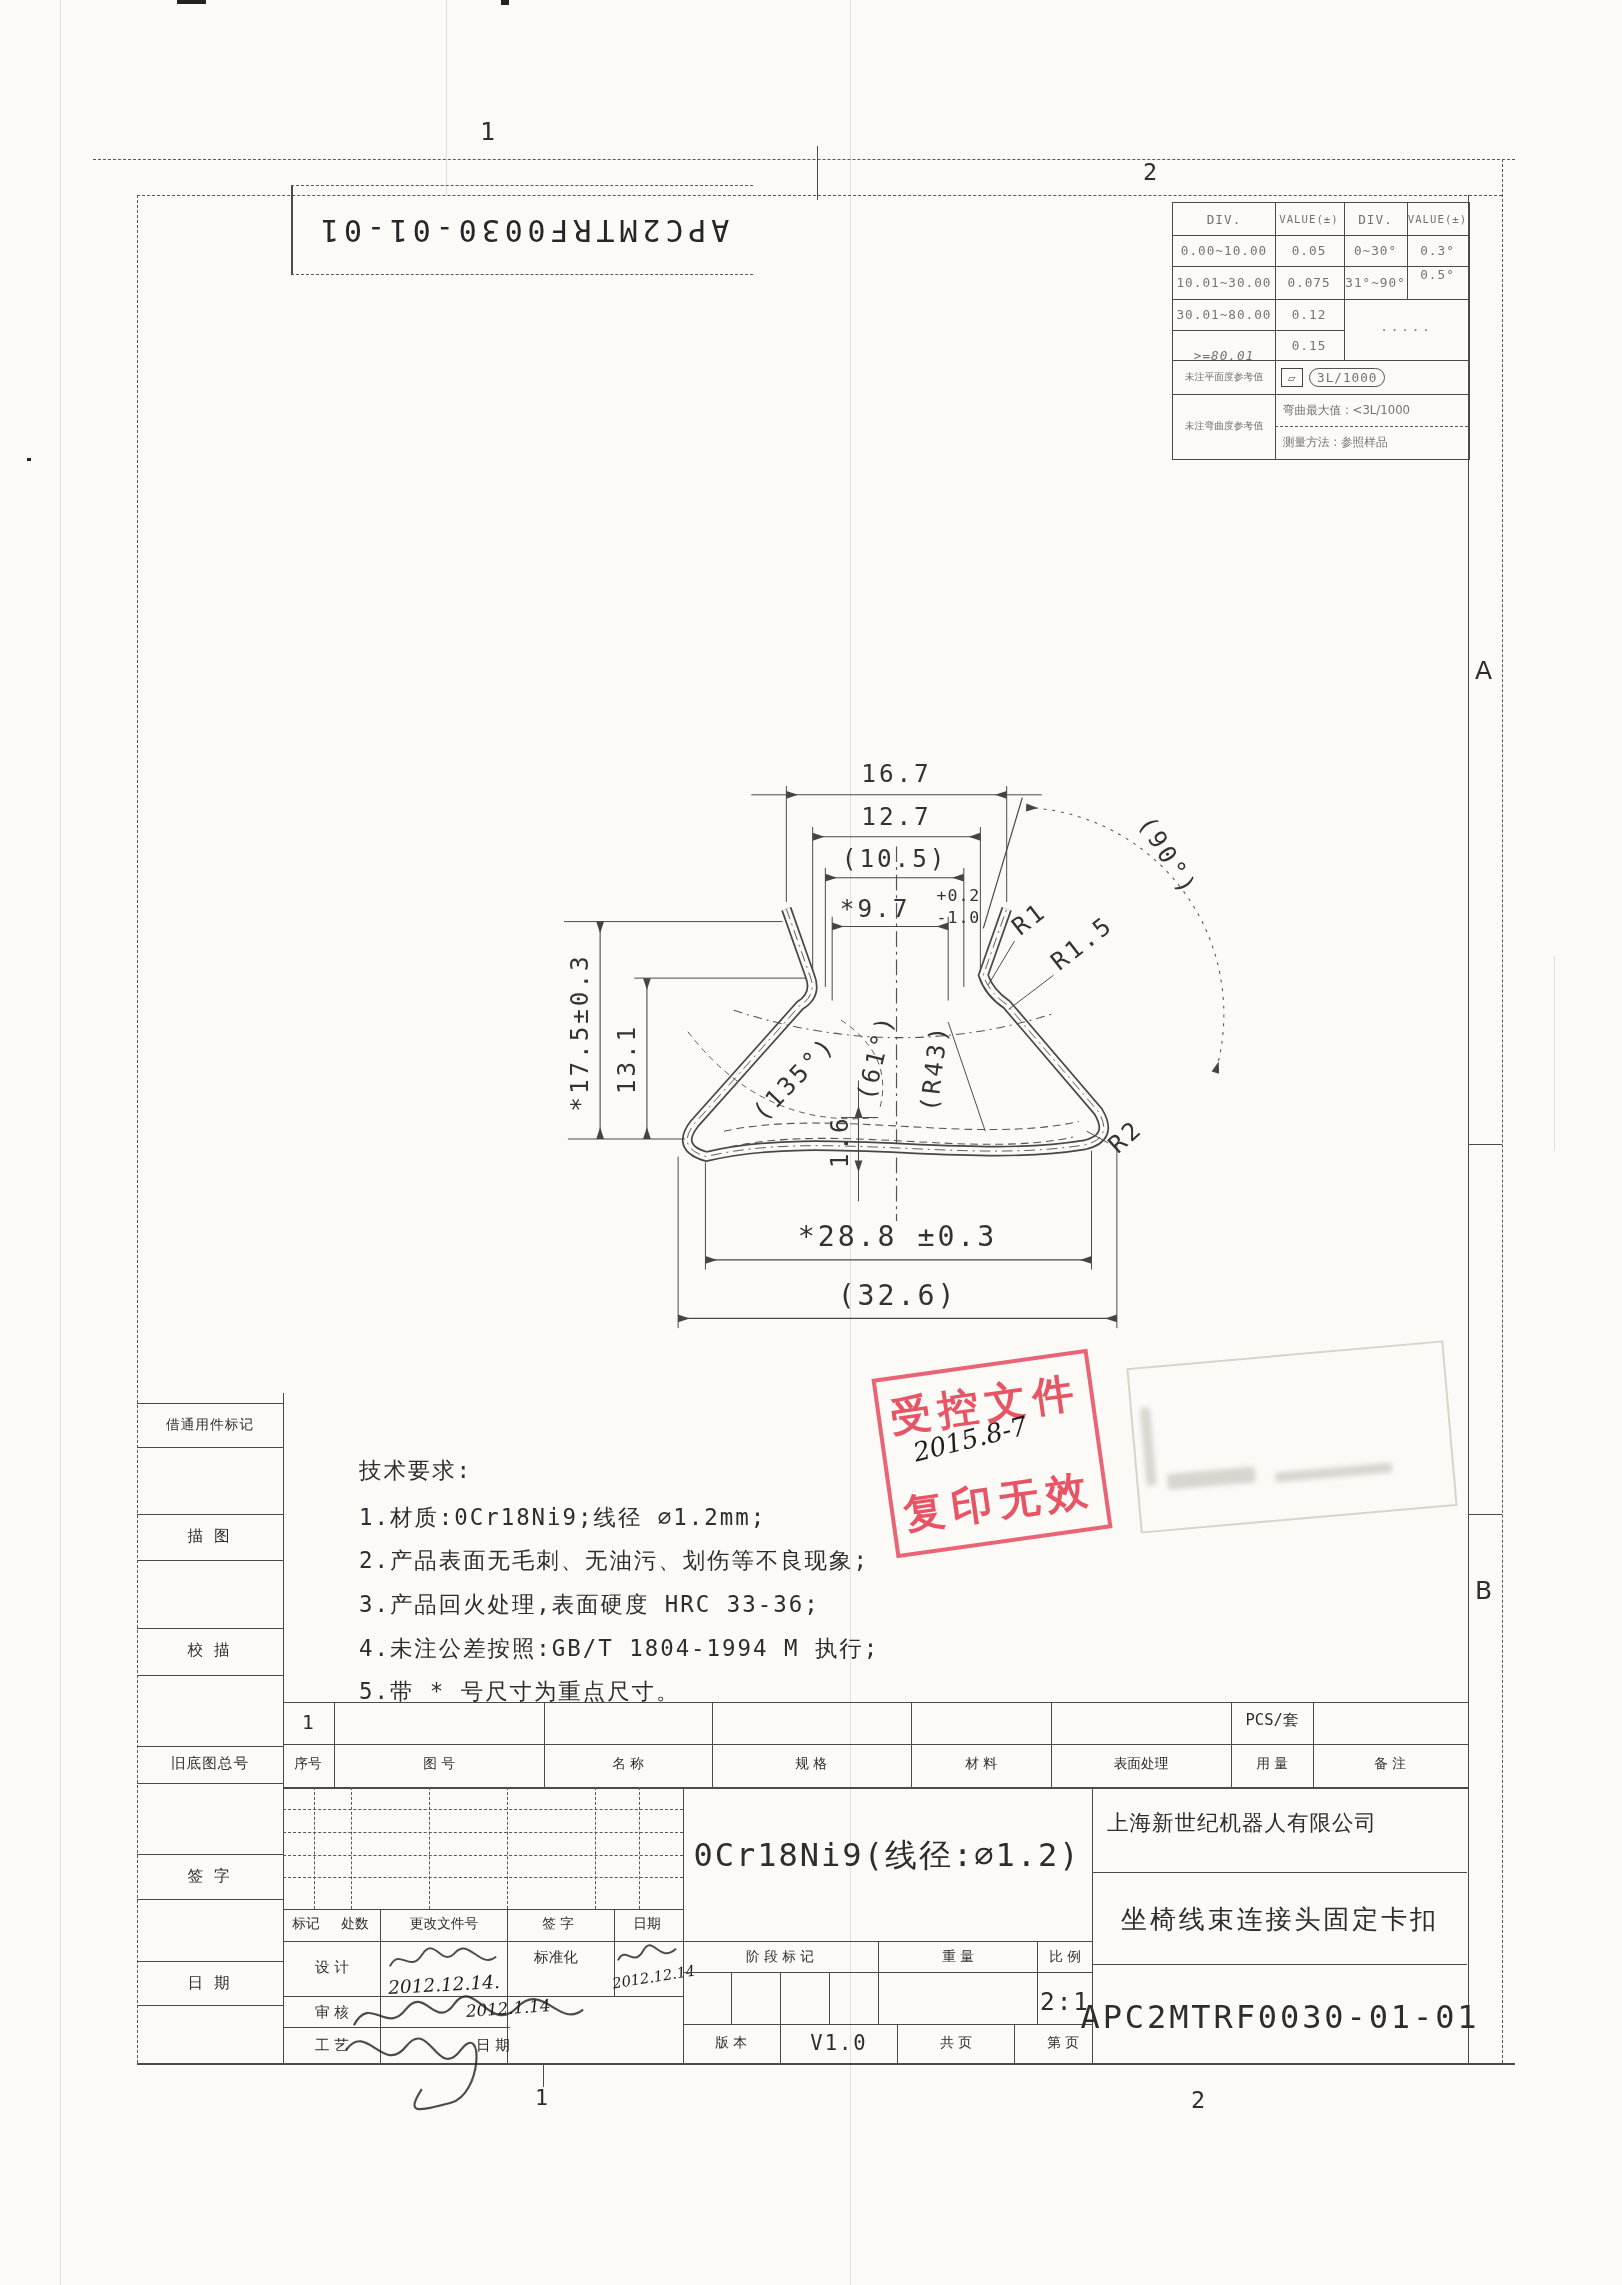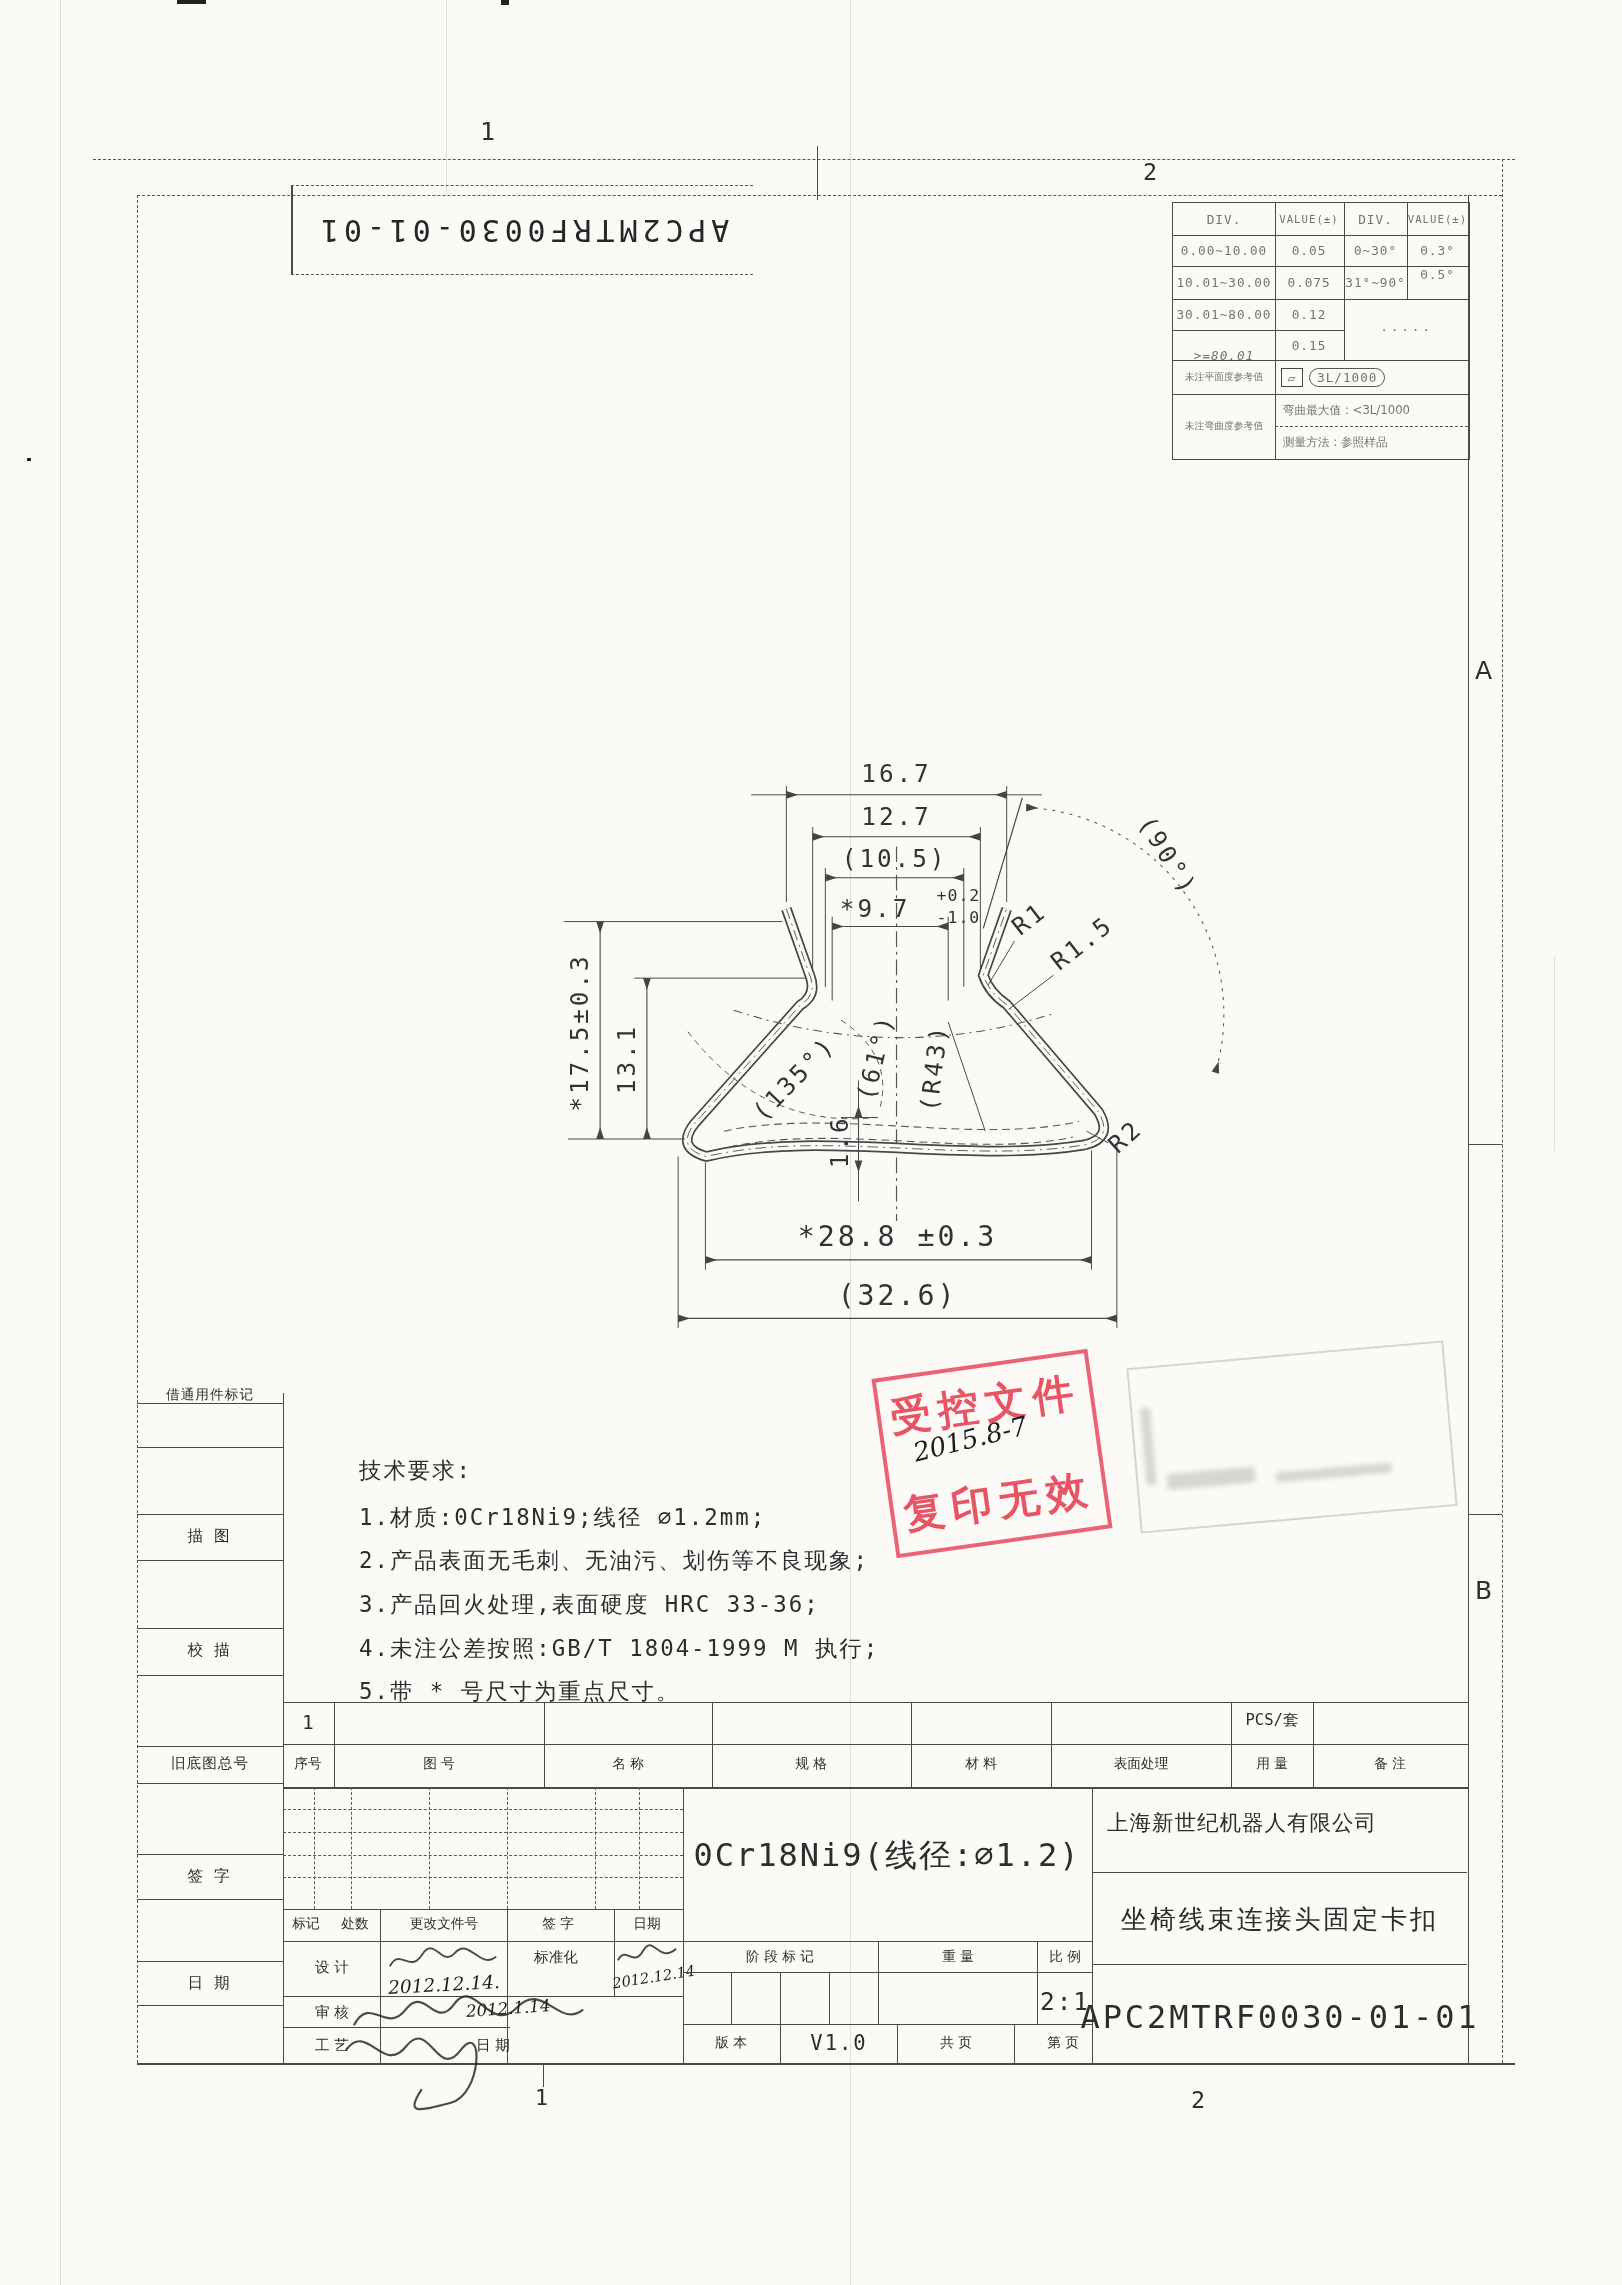--- a/index.html
+++ b/index.html
@@ -188,21 +188,21 @@
     <text class="dt" transform="rotate(-76 906 1086)" x="906" y="1086" text-anchor="middle">(61°)</text>
     <text class="dt" transform="rotate(-83 966 1096)" x="966" y="1096" text-anchor="middle">(R43)</text>
     <text class="dt" transform="rotate(-42 1146 1184)" x="1146" y="1184">R2</text>
   </svg>
 
   <div style="position:absolute;left:359px;top:1455px;">
     <div class="mono" style="font-size:22.4px;margin-bottom:15.6px;letter-spacing:2px;">技术要求:</div>
     <div class="mono" style="font-size:22.4px;margin-bottom:12.7px;letter-spacing:2px;">1.材质:0Cr18Ni9;线径 ∅1.2mm;</div>
     <div class="mono" style="font-size:22.4px;margin-bottom:12.7px;letter-spacing:2px;">2.产品表面无毛刺、无油污、划伤等不良现象;</div>
     <div class="mono" style="font-size:22.4px;margin-bottom:12.7px;letter-spacing:2px;">3.产品回火处理,表面硬度 HRC 33-36;</div>
-    <div class="mono" style="font-size:22.4px;margin-bottom:12.7px;letter-spacing:2px;">4.未注公差按照:GB/T 1804-1999 M 执行;</div>
+    <div class="mono" style="font-size:22.4px;margin-bottom:12.7px;letter-spacing:2px;">4.未注公差按照:GB/T 1804-1994 M 执行;</div>
     <div class="mono" style="font-size:22.4px;letter-spacing:2px;">5.带 * 号尺寸为重点尺寸。</div>
   </div>
 
   <div class="stamp">
     <div class="stamp-line">受控文件</div>
     <div class="stamp-line">复印无效</div>
   </div>
   <div class="t hand" style="left:912px;top:1426px;font-size:26px;transform:rotate(-14deg);">2015.8-7</div>
 
   <div class="faintstamp">
@@ -217,21 +217,21 @@
   <div class="hl" style="left:137px;top:1514px;width:146px;"></div>
   <div class="hl" style="left:137px;top:1560px;width:146px;"></div>
   <div class="hl" style="left:137px;top:1628px;width:146px;"></div>
   <div class="hl" style="left:137px;top:1675px;width:146px;"></div>
   <div class="hl" style="left:137px;top:1746px;width:146px;"></div>
   <div class="hl" style="left:137px;top:1783px;width:146px;"></div>
   <div class="hl" style="left:137px;top:1854px;width:146px;"></div>
   <div class="hl" style="left:137px;top:1899px;width:146px;"></div>
   <div class="hl" style="left:137px;top:1961px;width:146px;"></div>
   <div class="hl" style="left:137px;top:2005px;width:146px;"></div>
-  <div class="t ctr" style="left:210px;top:1388px;font-size:13.7px;letter-spacing:1px;">借通用件标记</div>
+  <div class="t ctr" style="left:210px;top:1418px;font-size:13.7px;letter-spacing:1px;">借通用件标记</div>
   <div class="t ctr" style="left:210px;top:1529px;font-size:15.6px;letter-spacing:2.9px;">描 图</div>
   <div class="t ctr" style="left:210px;top:1643px;font-size:15.6px;letter-spacing:2.9px;">校 描</div>
   <div class="t ctr" style="left:210px;top:1756px;font-size:14.6px;letter-spacing:1px;">旧底图总号</div>
   <div class="t ctr" style="left:210px;top:1869px;font-size:15.6px;letter-spacing:2.9px;">签 字</div>
   <div class="t ctr" style="left:210px;top:1976px;font-size:15.6px;letter-spacing:2.9px;">日 期</div>
 
   <div class="hl" style="left:283px;top:1702px;width:1185px;"></div>
   <div class="hl" style="left:283px;top:1744px;width:1185px;"></div>
   <div class="hl" style="left:283px;top:1787px;width:1185px;border-top-width:2px;"></div>
   <div class="vl" style="left:283px;top:1702px;height:361px;"></div>

